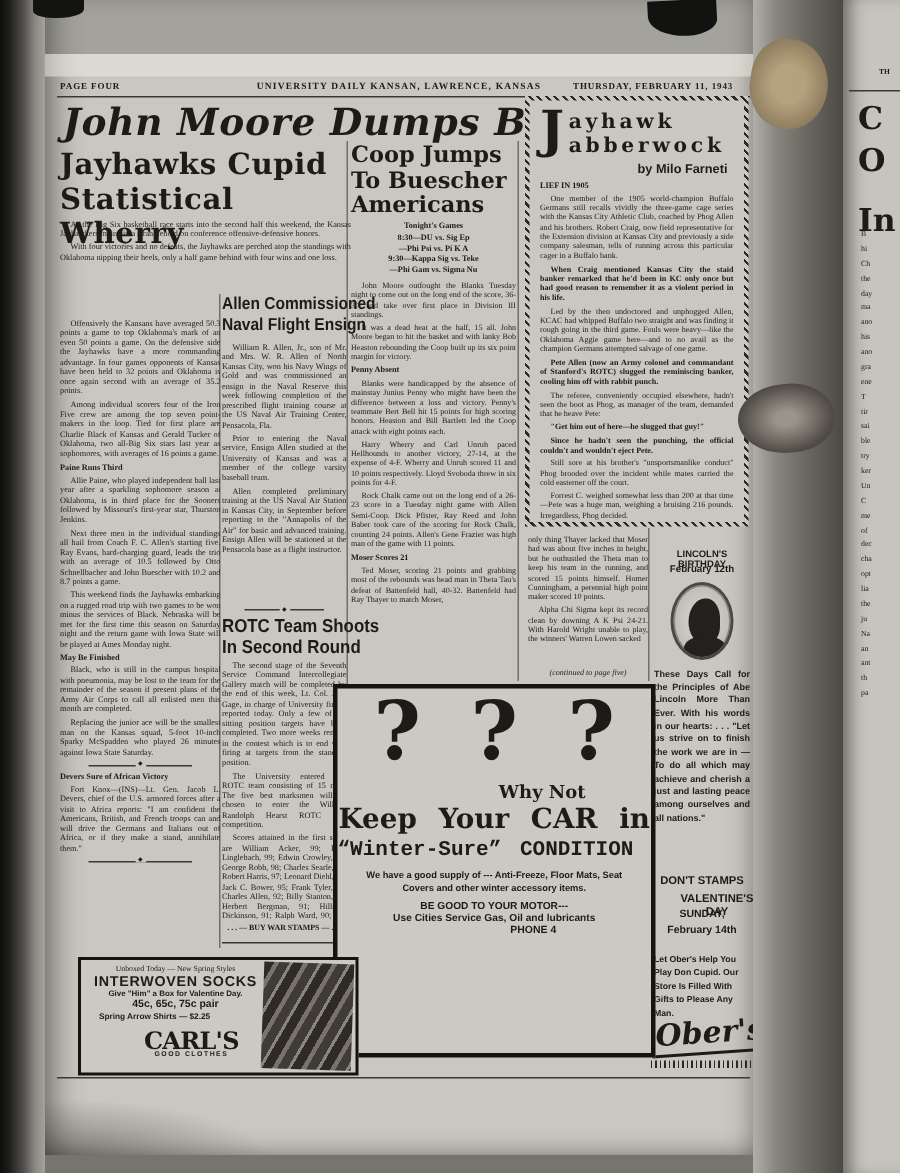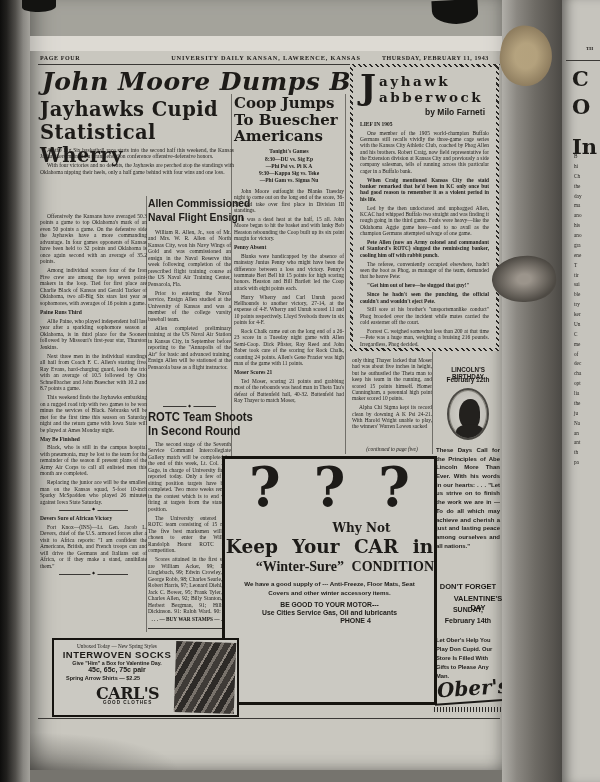--- a/index.html
+++ b/index.html
@@ -41,21 +41,21 @@
   .jab-line{font-family:"DejaVu Serif",serif;font-weight:bold;font-size:13.5px;letter-spacing:2.5px;line-height:16px;}
   .jab-by{text-align:right;font-family:"Liberation Sans",sans-serif;font-weight:bold;font-size:8.5px;margin:2px 4px 4px 0;}
   .jab-lead{font-weight:bold;font-size:5.5px;margin-bottom:1px;}
   .jab-p{font-size:5.4px;line-height:1.18;text-align:justify;margin:2.5px 0;text-indent:7px;}
   .bold{font-weight:bold;}
   
   .fritz{left:192px;top:456px;width:215px;height:249px;border:3px solid #16140f;box-sizing:border-box;background:#cbc9c2;}
   .qrow{display:flex;justify-content:space-between;padding:0 24px;font-family:"DejaVu Serif",serif;font-weight:bold;font-size:54px;line-height:1.05;height:62px;}
   .why{text-align:center;padding-left:64px;font-family:"DejaVu Serif",serif;font-weight:bold;font-size:12px;}
   .keep{text-align:center;font-family:"DejaVu Serif",serif;font-weight:bold;font-size:18.5px;word-spacing:8px;margin-top:1px;}
-  .winter{text-align:right;font-family:Liberation Serif, serif;font-weight:bold;font-size:14px;word-spacing:4px;margin-top:2px;}
+  .winter{text-align:left;font-family:Liberation Mono, monospace;font-weight:bold;font-size:14px;word-spacing:4px;margin-top:2px;}
   .supply{width:182px;margin:4px auto 0;text-align:center;font-family:"Liberation Sans",sans-serif;font-weight:bold;font-size:6.2px;line-height:1.5;}
   .motor{text-align:center;font-family:"Liberation Sans",sans-serif;font-weight:bold;font-size:6.8px;margin-top:3px;}
   .fritz-brand{text-align:center;font-family:"DejaVu Serif",serif;font-weight:bold;font-size:29px;letter-spacing:2px;margin-top:4px;line-height:1;}
   .fritz-phone{text-align:center;padding-left:52px;font-family:"Liberation Sans",sans-serif;font-weight:bold;font-size:7px;margin-top:1px;}
   
   .ober-t{font-family:"Liberation Sans",sans-serif;font-weight:bold;text-align:center;}
   .portrait{width:42px;height:52px;border-radius:50%;border:2px solid #4a4843;box-sizing:border-box;
     background:radial-gradient(#dad8d1,#b4b2ab);position:relative;overflow:hidden;box-shadow:0 0 0 1px #8a887f inset;}
   .lincoln-sil{position:absolute;left:10px;top:9px;width:21px;height:30px;background:#23211e;border-radius:55% 45% 40% 50%;}
   .lincoln-shoulder{position:absolute;left:7px;top:34px;width:28px;height:16px;background:#23211e;border-radius:50% 50% 0 0;}
@@ -203,21 +203,21 @@
 
     <div class="abs ober-t" style="left:406px;top:366px;width:64px;font-size:6.3px;">LINCOLN'S BIRTHDAY</div>
     <div class="abs ober-t" style="left:406px;top:376px;width:64px;font-size:6.5px;">February 12th</div>
     <div class="abs" style="left:417px;top:388px;">
       <div class="portrait">
         <div class="lincoln-sil"></div>
         <div class="lincoln-shoulder"></div>
       </div>
     </div>
     <div class="abs sans" style="left:406px;top:446px;width:64px;font-weight:bold;font-size:6px;line-height:1.45;text-align:justify;">These Days Call for the Principles of Abe Lincoln More Than Ever. With his words in our hearts: . . . "Let us strive on to finish the work we are in — To do all which may achieve and cherish a just and lasting peace among ourselves and all nations."</div>
-    <div class="abs ober-t" style="left:406px;top:582px;width:64px;font-size:7.5px;">DON'T FORGET</div>
+    <div class="abs ober-t" style="left:406px;top:582px;width:64px;font-size:7.5px;">DON'T STAMPS</div>
     <div class="abs ober-t" style="left:416px;top:594px;width:64px;font-size:7.5px;">VALENTINE'S DAY</div>
     <div class="abs ober-t" style="left:406px;top:606px;width:64px;font-size:7px;">SUNDAY,</div>
     <div class="abs ober-t" style="left:406px;top:617px;width:64px;font-size:7px;">February 14th</div>
     <div class="abs sans" style="left:406px;top:636px;width:64px;font-weight:bold;font-size:5.8px;line-height:1.55;">Let Ober's Help You Play Don Cupid. Our Store Is Filled With Gifts to Please Any Man.</div>
     <div class="abs center" style="left:404px;top:676px;width:68px;">
       <span class="obers-script">Ober's</span>
       <div class="obers-hatch" style="margin-top:4px;"></div>
     </div>
 
     <div class="abs fritz">

